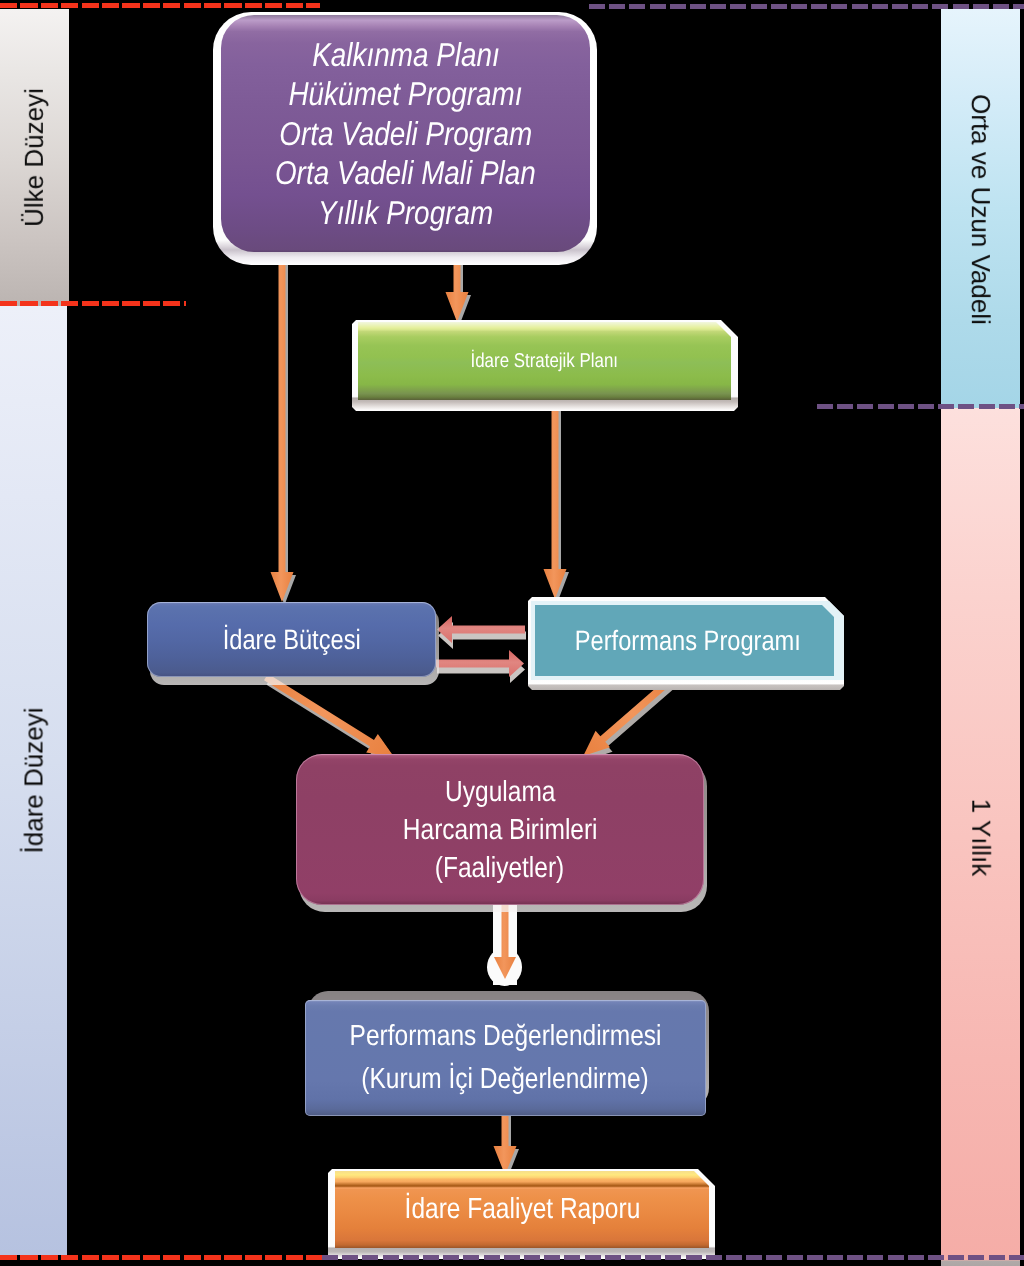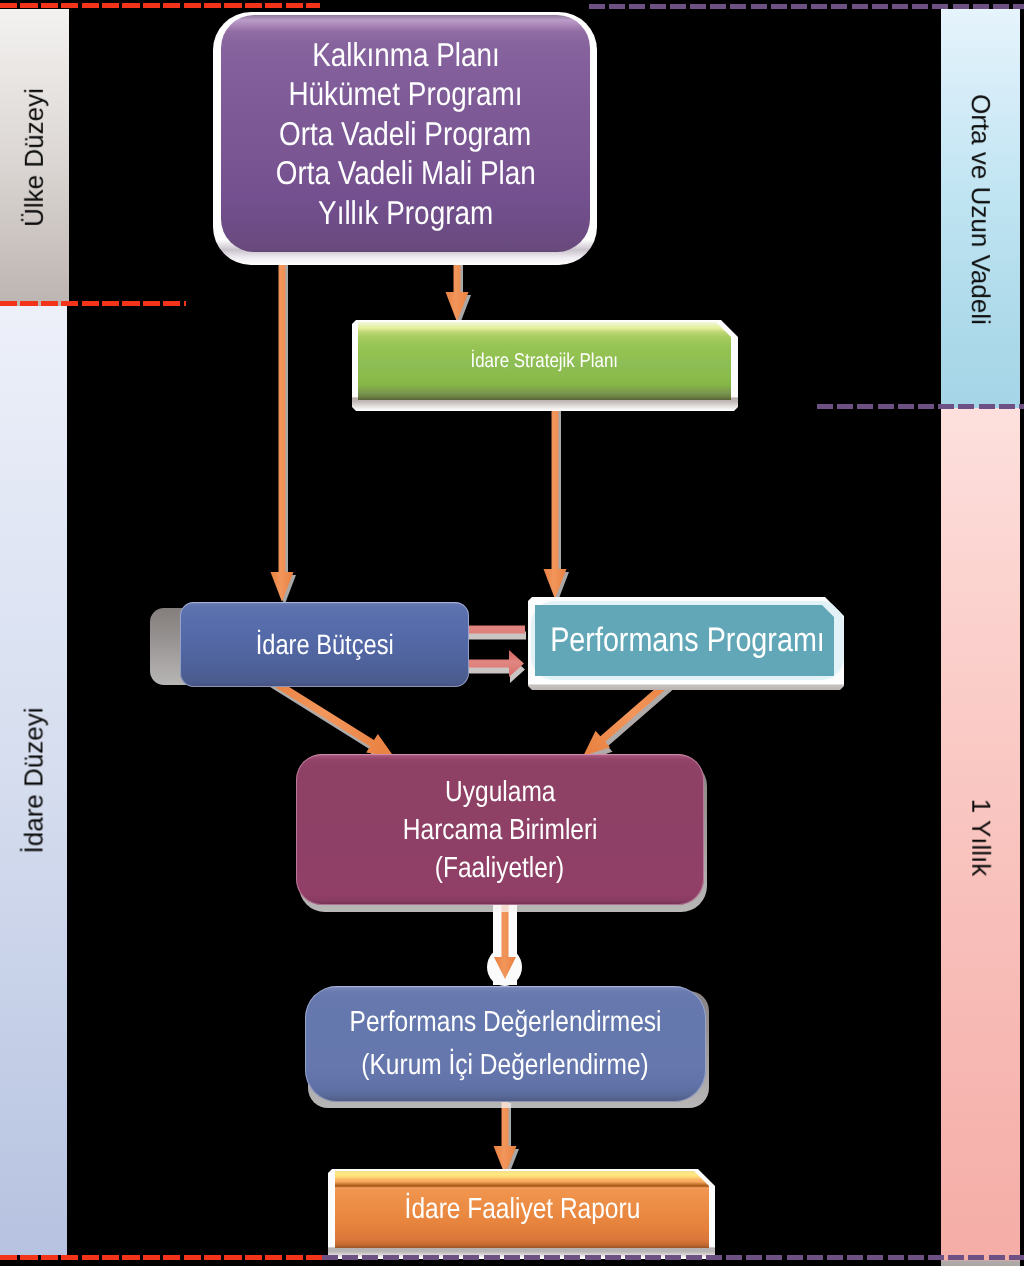--- a/index.html
+++ b/index.html
@@ -118,74 +118,74 @@
     <g>
       <path d="M501.5 1100 L501.5 1146 L493.5 1146 L505 1175 L516.5 1146 L508.5 1146 L508.5 1100 Z" fill="#a8a8a8" transform="translate(2.5,3)"></path>
       <path d="M501.5 1100 L501.5 1146 L493.5 1146 L505 1175 L516.5 1146 L508.5 1146 L508.5 1100 Z" fill="url(#og)"></path>
     </g>
   </svg>
 
   <div class="plate" style="left:213px;top:12px;width:384px;height:253px;">
     <div class="frame" style="border-radius:38px;
                 background:linear-gradient(to bottom,#ffffff 0%,#fdfdfd 90%,#ded9df 92.5%,#c9c2cb 94%,#efecf1 97%,#ffffff 100%);"></div>
     <div class="body" style="left:8px;top:3px;width:369px;height:237px;border-radius:33px;font-size:33px;line-height:39.5px;
-                background:linear-gradient(to bottom,#8f7b9c 0%,#bb9cc8 2.2%,#a884b6 4.5%,#916da4 7%,#88649e 12%,#83609c 21%,#7e5b97 38%,#7a5693 58%,#745090 76%,#6d4c85 90%,#694a7c 99%,#5f4470 100%);">
+                background:linear-gradient(to bottom,#8f7b9c 0%,#bb9cc8 2.2%,#a884b6 4.5%,#916da4 7%,#88649e 12%,#83609c 21%,#7e5b97 38%,#7a5693 58%,#745090 76%,#6d4c85 90%,#694a7c 99%,#5f4470 100%);font-style:italic;">
       <span class="ln">Kalkınma Planı</span>
       <span class="ln">Hükümet Programı</span>
       <span class="ln">Orta Vadeli Program</span>
       <span class="ln">Orta Vadeli Mali Plan</span>
       <span class="ln">Yıllık Program</span>
     </div>
   </div>
 
   <div class="plate" style="left:352px;top:320px;width:386px;height:91px;">
     <div class="frame" style="clip-path:polygon(4px 0,calc(100% - 17px) 0,100% 17px,100% calc(100% - 4px),calc(100% - 4px) 100%,4px 100%,0 calc(100% - 4px),0 4px);
                 background:linear-gradient(to bottom,#fdfdfd 0%,#fcfcfc 84%,#b5aeab 86%,#c4bcb9 90%,#e5e0de 95%,#fdfbfb 99%,#ffffff 100%);"></div>
     <div class="body" style="left:6px;top:2px;width:373px;height:78px;font-size:20px;
                 clip-path:polygon(0 0,calc(100% - 15px) 0,100% 15px,100% 100%,0 100%);
                 background:linear-gradient(to bottom,#f2f7de 0%,#e5f09b 7.5%,#d8e78d 10%,#c3d879 12%,#a8cd60 19%,#97c455 30%,#92c150 45%,#8dbe57 52%,#8cbc4b 68%,#87b747 80%,#78924f 92%,#6a8040 96%,#596038 100%);">
       <span class="ln">İdare Stratejik Planı</span>
     </div>
   </div>
 
   <div class="plate" style="left:147px;top:602px;width:289px;height:84px;">
     <div class="shadow" style="left:3px;top:6px;width:289px;height:77px;border-radius:14px;background:linear-gradient(to bottom,#b0a9a7 0%,#c6c0be 35%,#e3dfde 75%,#f5f3f2 100%);filter:blur(0.5px);"></div>
-    <div class="body" style="left:0;top:0;width:289px;height:85px;border-radius:14px;font-size:28px;
+    <div class="body" style="left:0;top:0;width:289px;height:75px;border-radius:14px;font-size:28px;
                 box-shadow:inset 0 0 0 1px rgba(200,210,235,.55);
-                background:linear-gradient(to bottom,#8393c2 0%,#6577b1 2.5%,#5d73ae 6%,#5a71ad 11%,#566cab 30%,#5267a4 52%,#4e619a 74%,#4b5b8d 94%,#475485 98%,#3c4872 100%);margin-left:33px;">
+                background:linear-gradient(to bottom,#8393c2 0%,#6577b1 2.5%,#5d73ae 6%,#5a71ad 11%,#566cab 30%,#5267a4 52%,#4e619a 74%,#4b5b8d 94%,#475485 98%,#3c4872 100%);">
       <span class="ln">İdare Bütçesi</span>
     </div>
   </div>
 
   <div class="plate" style="left:528px;top:597px;width:316px;height:93px;">
     <div class="frame" style="background:linear-gradient(to bottom,#fdfdfd 0%,#fbfbfb 84%,#ffffff 93%,#c7c2c0 95%,#b9b4b2 100%);
                 clip-path:polygon(4px 0,calc(100% - 19px) 0,100% 19px,100% calc(100% - 4px),calc(100% - 4px) 100%,4px 100%,0 calc(100% - 4px),0 4px);"></div>
-    <div class="body" style="left:3px;top:4px;width:313px;height:79px;font-size:34px;
+    <div class="body" style="left:3px;top:4px;width:313px;height:79px;font-size:28px;
                 clip-path:polygon(0 0,calc(100% - 15px) 0,100% 15px,100% 100%,0 100%);
-                background:#e3f2f7;border-radius:23px;">
+                background:#e3f2f7;">
       <div style="position:absolute;left:4px;top:4px;width:299px;height:71px;background:#61a7b8;
                   clip-path:polygon(0 0,calc(100% - 12px) 0,100% 12px,100% 100%,0 100%);"></div>
       <span class="ln" style="position:relative;z-index:2;">Performans Programı</span>
     </div>
   </div>
 
   <div class="plate" style="left:295px;top:753px;width:412px;height:163px;">
     <div class="shadow" style="left:4px;top:7px;width:408px;height:152px;border-radius:26px;background:linear-gradient(to bottom,#b9b2b0 0%,#cdc7c5 35%,#e8e4e3 75%,#f7f5f4 100%);filter:blur(0.5px);"></div>
     <div class="body" style="left:1px;top:1px;width:408px;height:151px;border-radius:26px;font-size:29px;line-height:38px;
                 box-shadow:inset 0 0 0 1px rgba(230,175,205,.5);
                 background:linear-gradient(to bottom,#ba6d91 0%,#a25275 1.5%,#934468 3.5%,#8f4165 8%,#8e4065 30%,#8f4066 60%,#913f67 92%,#8a3c62 97%,#70304e 100%);">
       <span class="ln">Uygulama</span>
       <span class="ln">Harcama Birimleri</span>
       <span class="ln">(Faaliyetler)</span>
     </div>
   </div>
 
   <div class="plate" style="left:304px;top:985px;width:404px;height:124px;">
     <div class="shadow" style="left:4px;top:6px;width:401px;height:117px;border-radius:20px;background:linear-gradient(to bottom,#b5aeb0 0%,#c9c3c4 35%,#e5e1e2 75%,#f6f4f5 100%);filter:blur(0.5px);"></div>
-    <div class="body" style="left:1px;top:1px;width:401px;height:116px;border-radius:32px;font-size:29px;line-height:43px;
+    <div class="body" style="left:1px;top:15px;width:401px;height:116px;border-radius:5px;font-size:29px;line-height:43px;
                 box-shadow:inset 0 0 0 1px rgba(200,210,235,.5);
                 background:linear-gradient(to bottom,#8f9cc6 0%,#7383b7 2%,#6a7caf 5%,#6678ad 10%,#6578ad 35%,#6577ad 70%,#6072a8 86%,#5a6a9a 94%,#505d86 99%,#47527a 100%);">
       <span class="ln">Performans Değerlendirmesi</span>
       <span class="ln">(Kurum İçi Değerlendirme)</span>
     </div>
   </div>
 
   <div class="plate" style="left:328px;top:1169px;width:387px;height:90px;">
     <div class="frame" style="clip-path:polygon(4px 0,calc(100% - 17px) 0,100% 17px,100% calc(100% - 4px),calc(100% - 4px) 100%,4px 100%,0 calc(100% - 4px),0 4px);
                 background:linear-gradient(to bottom,#fdfdfd 0%,#fcfcfc 86%,#b5b0b1 88%,#bcb7b7 92%,#dedadb 95.5%,#fbfafa 98.5%,#ffffff 100%);"></div>

